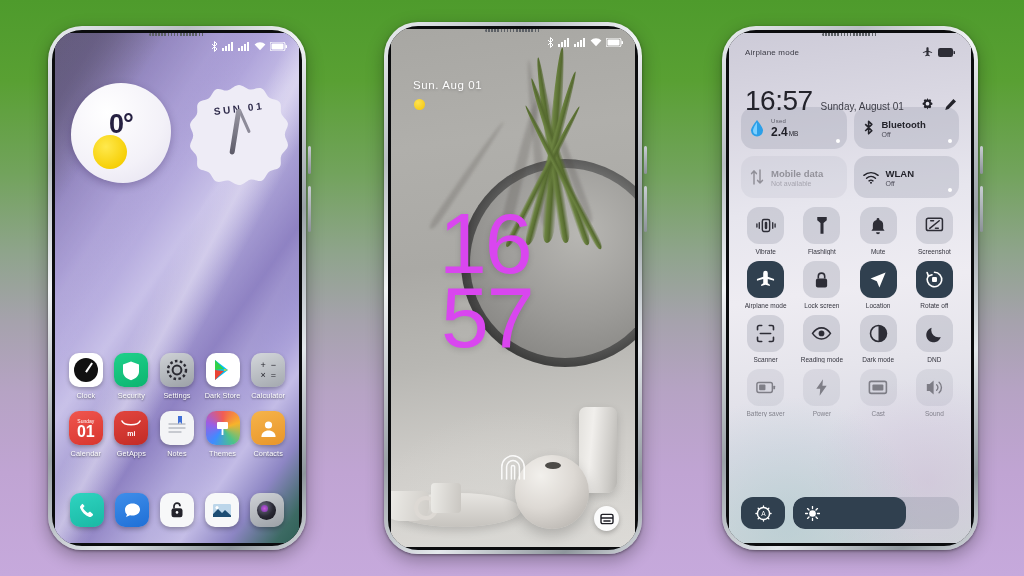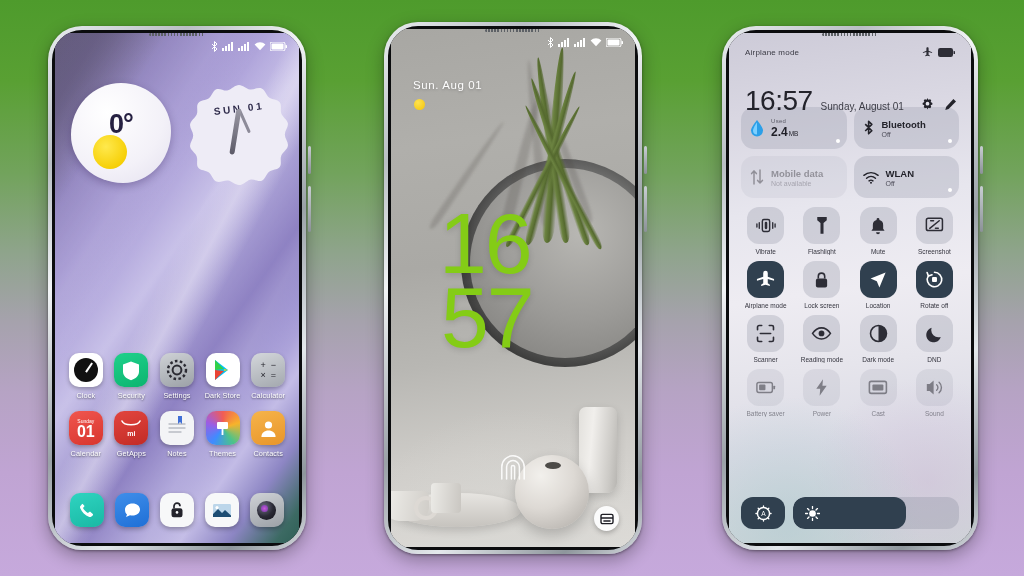--- a/index.html
+++ b/index.html
@@ -246,21 +246,21 @@
     font-size: 11.5px; color: #fdfdfd; letter-spacing: .6px;
     text-shadow: 0 1px 3px rgba(0,0,0,.25);
   }
   .ls-weather-dot {
     position:absolute; left: 23px; top: 70px; z-index: 8;
     width: 11px; height: 11px; border-radius: 50%;
     background: radial-gradient(circle at 36% 32%, #ffe24e, #f2c40a);
   }
   .ls-time {
     position:absolute; left: 48px; top: 178px; z-index: 8;
-    color: #84cc16; font-weight: 300; line-height: .86;
+    color: #d946ef; font-weight: 300; line-height: .86;
     font-size: 86px; letter-spacing: -2px;
     text-shadow: 0 2px 6px rgba(0,0,0,.14);
   }
   .ls-time .hh { display:block; }
   .ls-time .mm { display:block; margin-left: 2px; }
   .fp {
     position:absolute; left: 50%; transform:translateX(-50%);
     bottom: 66px; z-index: 9;
   }
   .ls-cam {

